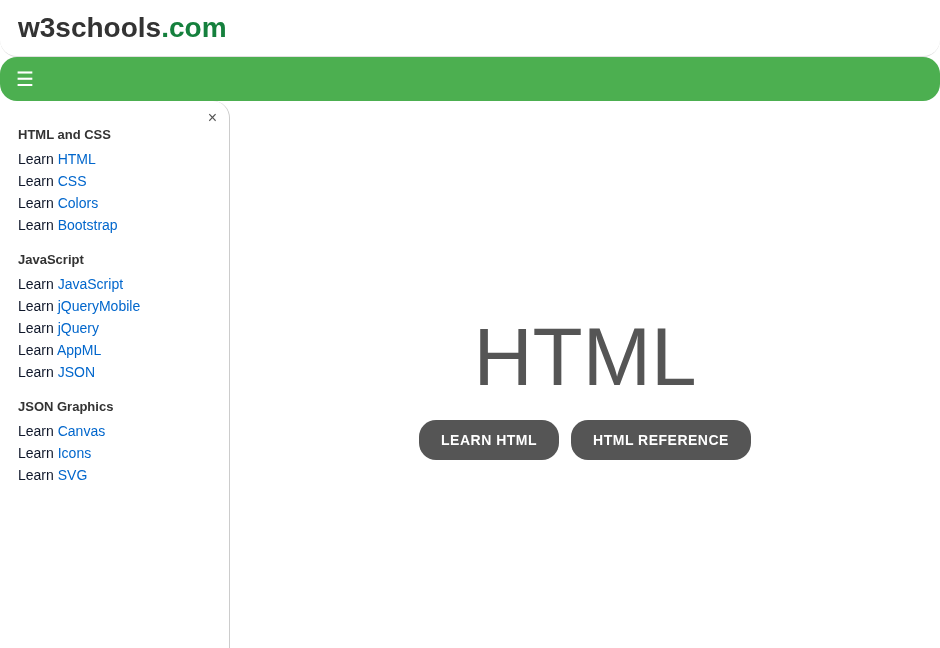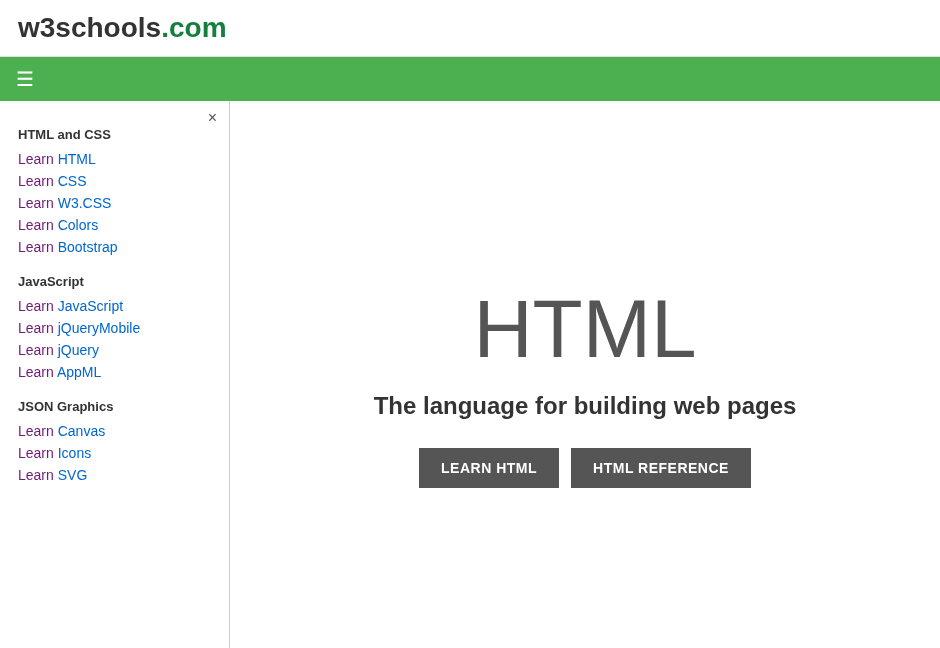--- a/index.html
+++ b/index.html
@@ -1,15 +1,15 @@
 <!DOCTYPE html>
 <html><head>
   <meta charset="utf-8">
   <style>
-    * { margin: 0; padding: 0; box-sizing: border-box; }
+    * { margin: 0; padding: 0; box-sizing: border-box; border-radius: 17px; }
     body { font-family: 'Verdana', Geneva, sans-serif; background: #fff; width: 940px; height: 648px; overflow: hidden; }
 
     
     #header {
       background: #fff;
       padding: 12px 18px;
       border-bottom: 1px solid #e0e0e0;
       display: flex;
       align-items: center;
     }
@@ -60,21 +60,21 @@
       margin: 16px 0 6px 0;
     }
     .sidebar-link {
       display: block;
       font-size: 14px;
       color: #06c;
       text-decoration: none;
       padding: 3px 0;
       cursor: pointer;
     }
-    .sidebar-link span.link-black { color: #701a75; }
+    .sidebar-link span.link-black { color: #0f172a; }
     .sidebar-link span.link-blue { color: #06c; }
 
     
     #main {
       flex: 1;
       display: flex;
       flex-direction: column;
       align-items: center;
       justify-content: center;
       background: #fff;
@@ -121,38 +121,37 @@
 </div>
 
 <div id="layout">
 
   <div id="sidebar">
     <span class="close-btn">×</span>
 
     <div class="sidebar-section-title">HTML and CSS</div>
     <a class="sidebar-link"><span class="link-black">Learn </span><span class="link-blue">HTML</span></a>
     <a class="sidebar-link"><span class="link-black">Learn </span><span class="link-blue">CSS</span></a>
-    <a class="sidebar-link"><span class="link-black">Learn </span><span class="link-blue">W3.CSS</span></a>
     <a class="sidebar-link"><span class="link-black">Learn </span><span class="link-blue">Colors</span></a>
     <a class="sidebar-link"><span class="link-black">Learn </span><span class="link-blue">Bootstrap</span></a>
 
     <div class="sidebar-section-title">JavaScript</div>
     <a class="sidebar-link"><span class="link-black">Learn </span><span class="link-blue">JavaScript</span></a>
     <a class="sidebar-link"><span class="link-black">Learn </span><span class="link-blue">jQueryMobile</span></a>
     <a class="sidebar-link"><span class="link-black">Learn </span><span class="link-blue">jQuery</span></a>
     <a class="sidebar-link"><span class="link-black">Learn </span><span class="link-blue">AppML</span></a>
+    <a class="sidebar-link"><span class="link-black">Learn </span><span class="link-blue">JSON</span></a>
 
     <div class="sidebar-section-title">JSON Graphics</div>
     <a class="sidebar-link"><span class="link-black">Learn </span><span class="link-blue">Canvas</span></a>
     <a class="sidebar-link"><span class="link-black">Learn </span><span class="link-blue">Icons</span></a>
     <a class="sidebar-link"><span class="link-black">Learn </span><span class="link-blue">SVG</span></a>
   </div>
 
   <div id="main">
     <div class="big-title">HTML</div>
-    <div class="subtitle">The language for building web pages</div>
     <div class="btn-row">
       <button class="btn-dark">LEARN HTML</button>
       <button class="btn-dark">HTML REFERENCE</button>
     </div>
   </div>
 
 </div>
 
 </body></html>

